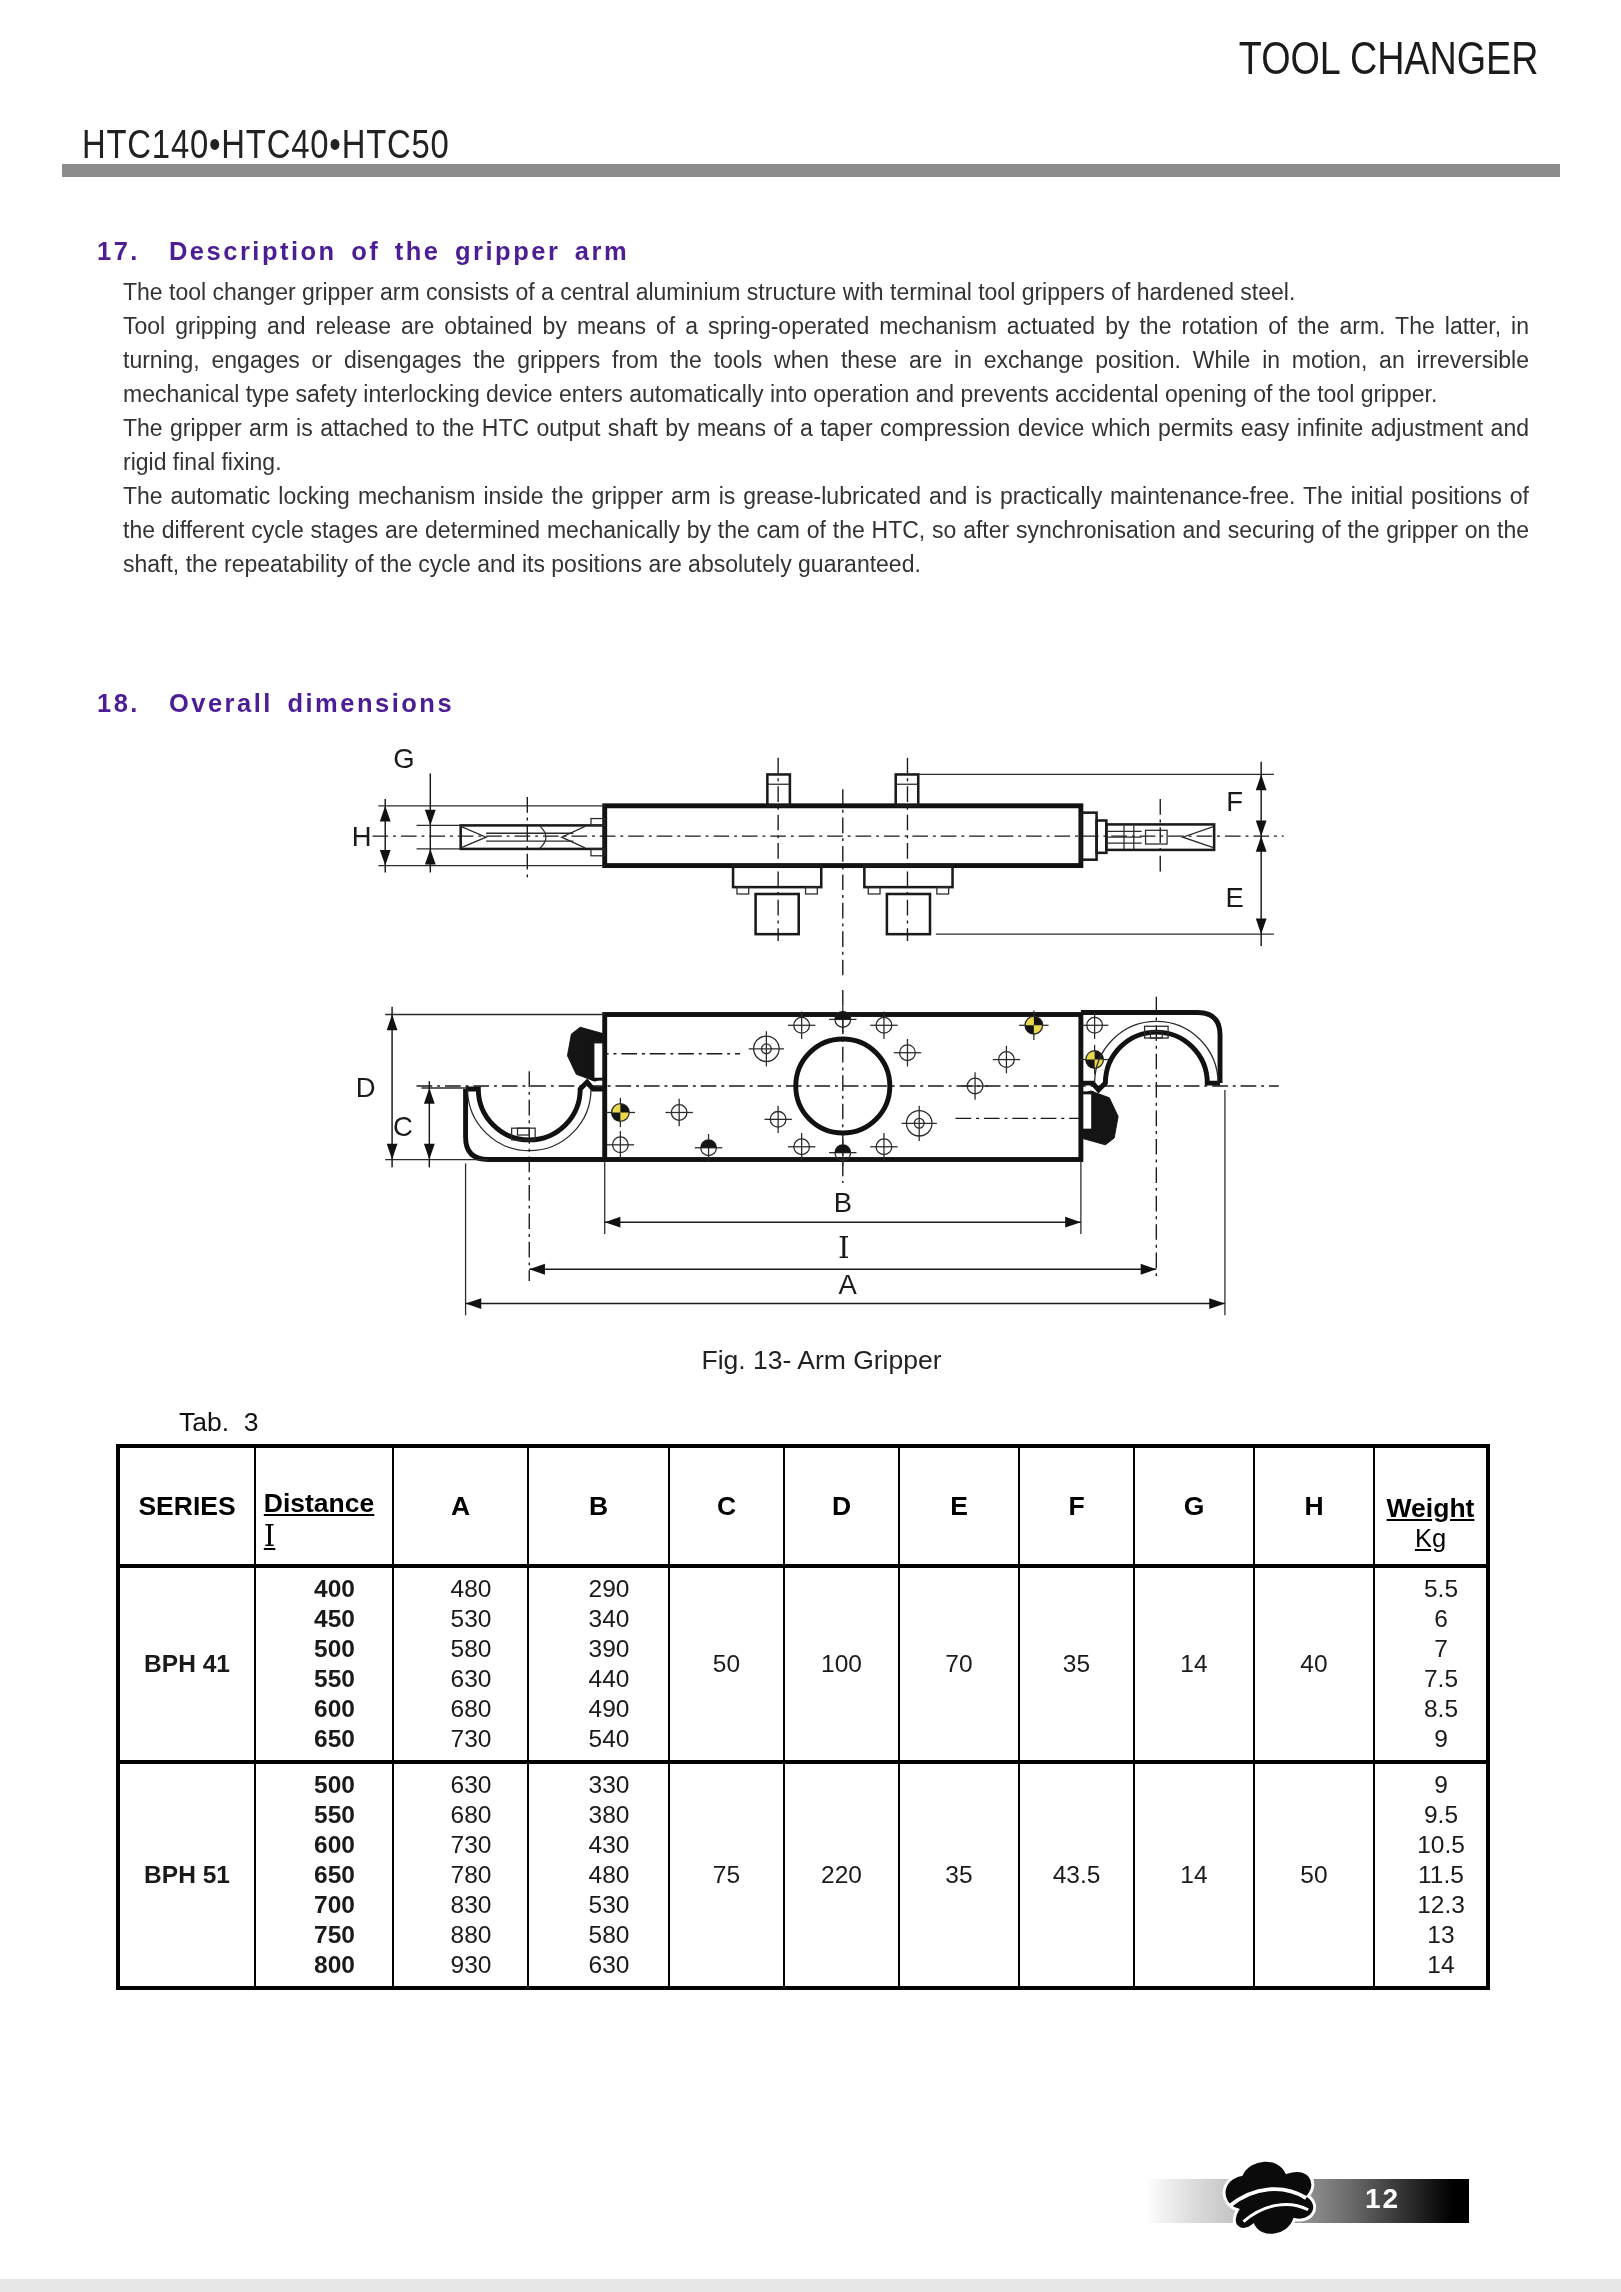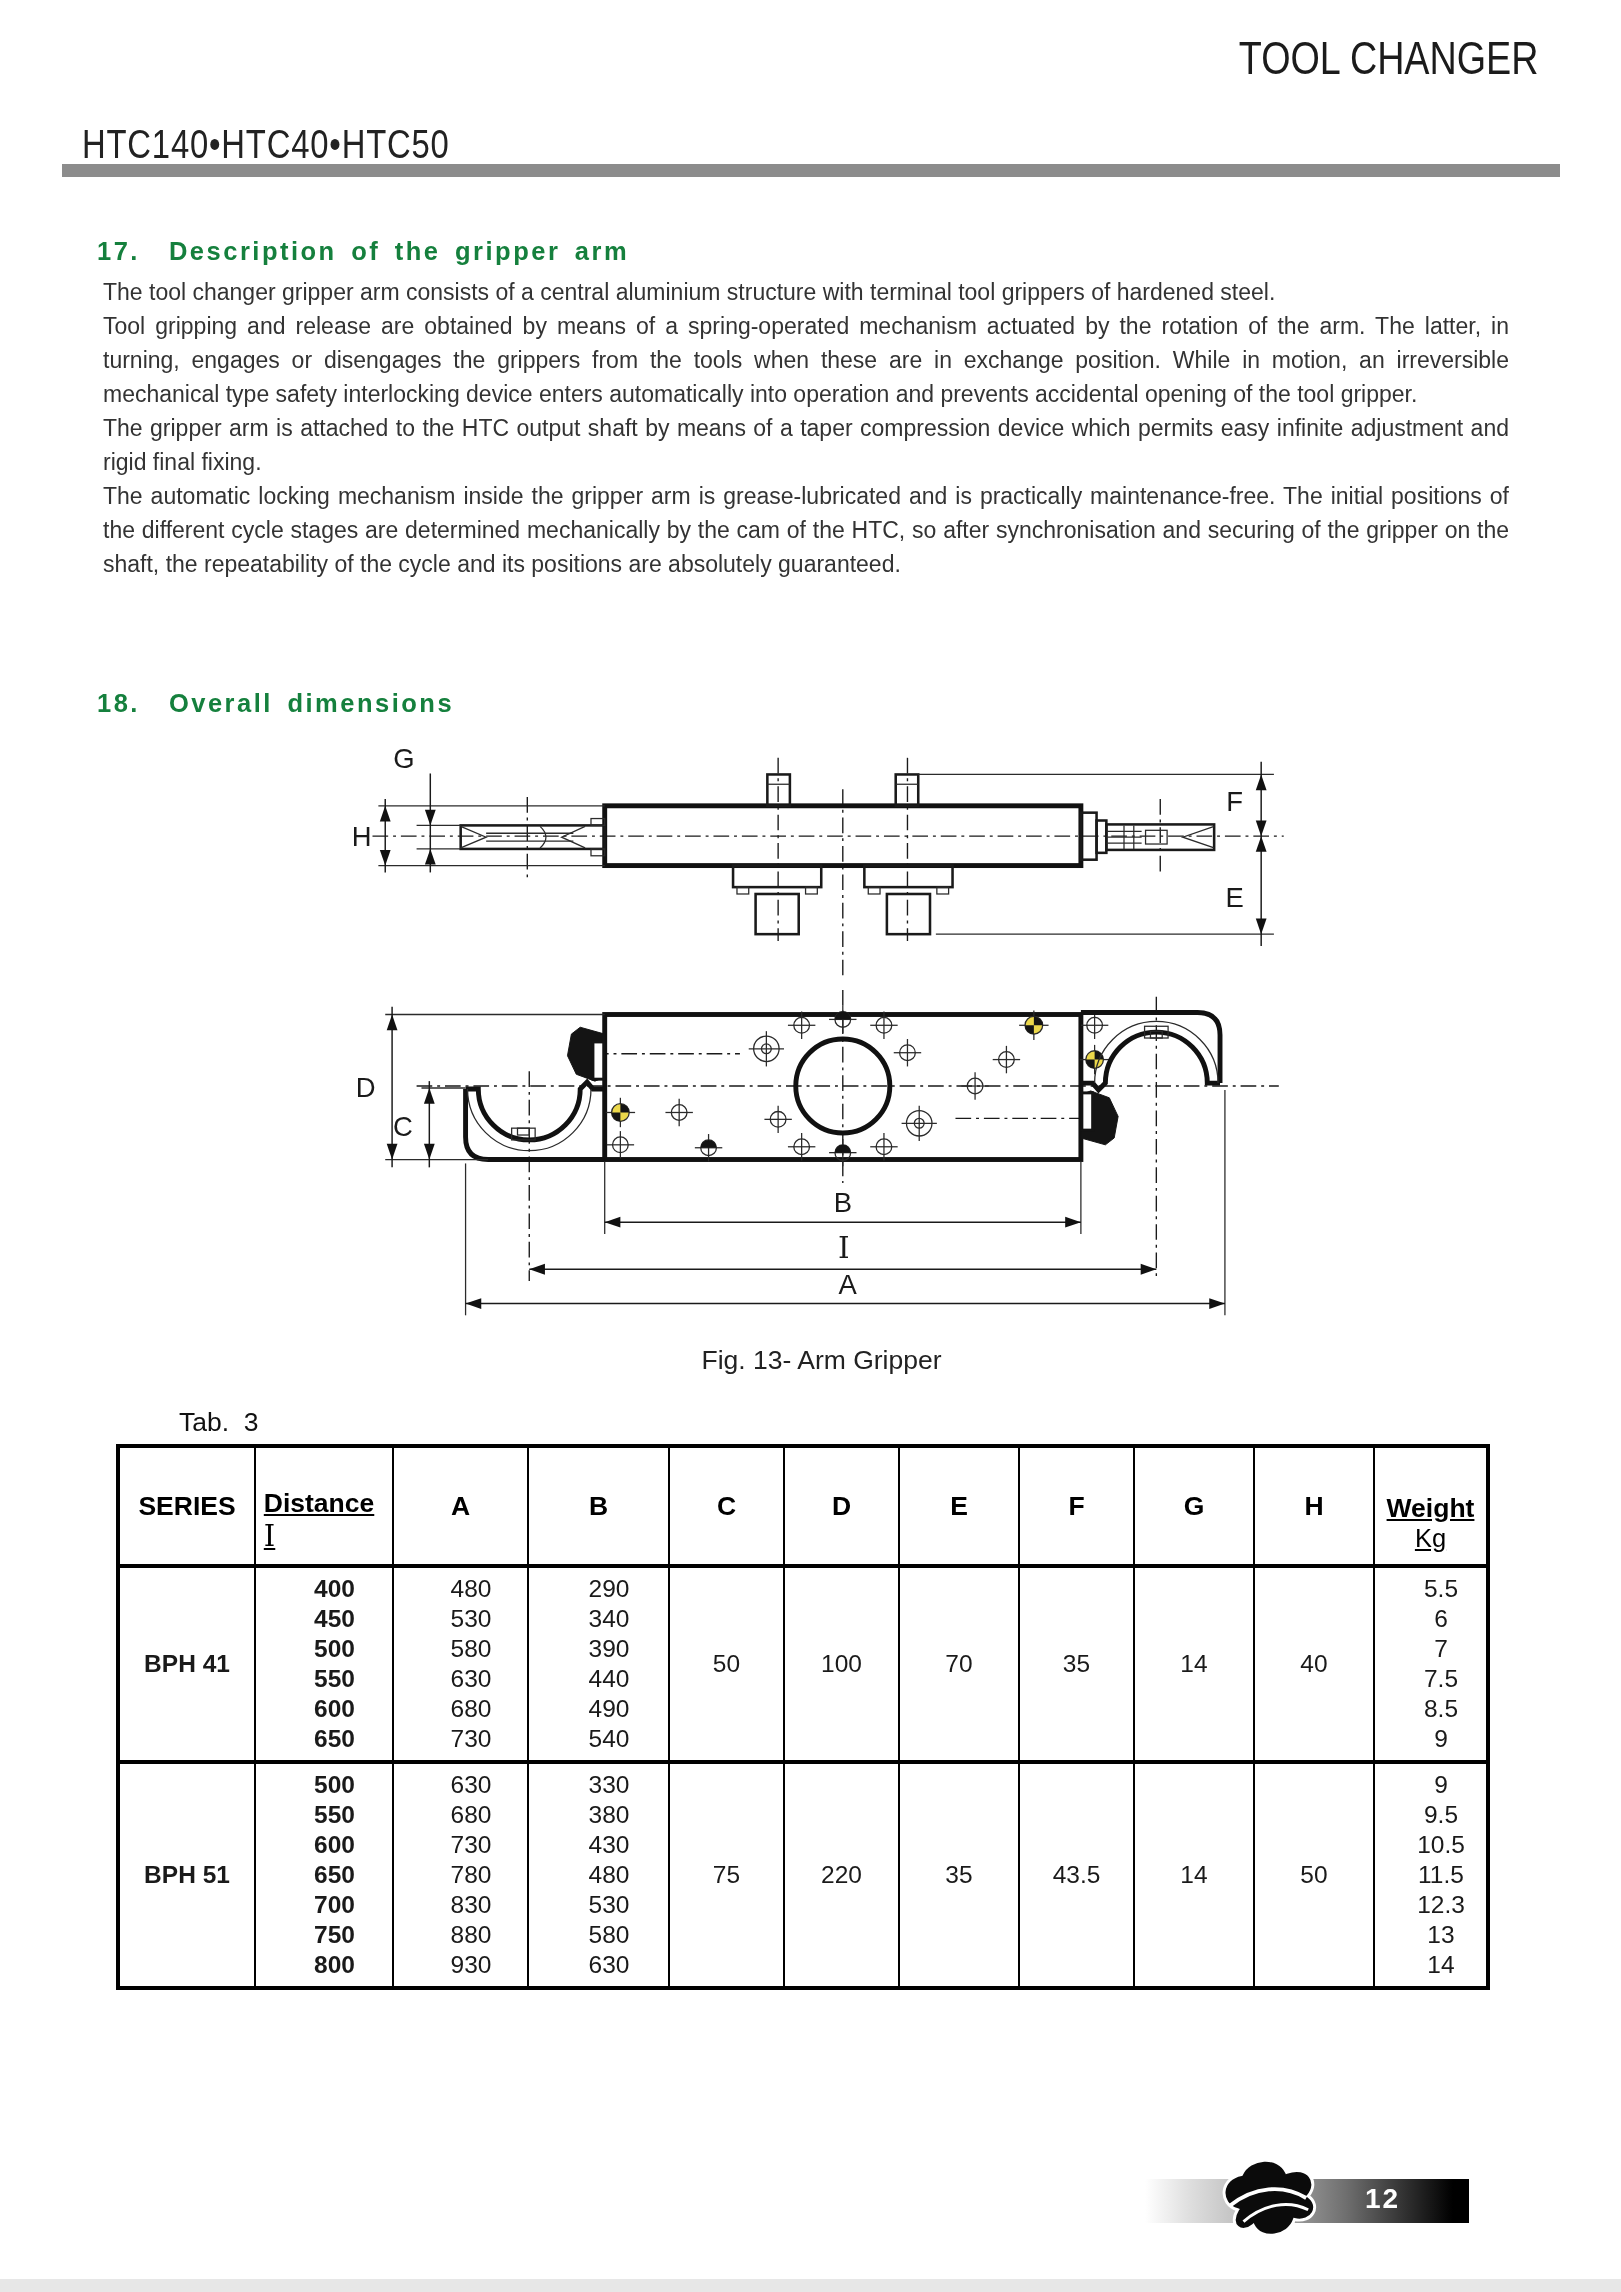--- a/index.html
+++ b/index.html
@@ -5,25 +5,25 @@
   html,body{margin:0;padding:0;background:#e7e7e7;}
   .page{position:relative;width:1621px;height:2279px;background:#ffffff;overflow:hidden;
         font-family:"Liberation Sans",sans-serif;color:#2e2e2e;margin:0 auto;}
   
   .doc-title{position:absolute;top:33px;right:82px;font-size:46px;line-height:1.1;color:#1b1b1b;
              letter-spacing:0px;transform:scaleX(0.82);transform-origin:right center;white-space:nowrap;}
   .models{position:absolute;top:122px;left:82px;font-size:40px;color:#222;letter-spacing:1px;
           transform:scaleX(0.82);transform-origin:left center;white-space:nowrap;}
   .gray-rule{position:absolute;top:164px;left:62px;width:1498px;height:12.7px;background:#8c8c8c;}
   
-  .sec-heading{position:absolute;left:97px;font-weight:bold;font-size:25.5px;color:#15803d;
+  .sec-heading{position:absolute;left:97px;font-weight:bold;font-size:25.5px;color:#4c1d95;
                letter-spacing:2.5px;word-spacing:4.9px;white-space:pre;}
   #h17{top:237px;}
   #h18{top:689px;}
-  .body-text{position:absolute;left:103px;top:275px;width:1406px;font-size:23px;line-height:34px;color:#333;}
+  .body-text{position:absolute;left:123px;top:275px;width:1406px;font-size:23px;line-height:34px;color:#333;}
   .body-text .para{margin:0;text-align:justify;}
   
   .figure-wrap{position:absolute;left:348px;top:740px;width:970px;height:598px;}
   .fig-caption{position:absolute;left:0;top:1345px;width:1621px;text-align:center;font-size:26.5px;color:#222;padding-left:11px;}
   
   .tab-label{position:absolute;left:179px;top:1407px;font-size:26.5px;color:#111;white-space:pre;}
   table.dims{position:absolute;left:116px;top:1444px;width:1368px;border-collapse:collapse;
              table-layout:fixed;background:#fff;}
   table.dims,table.dims th,table.dims td{border:2.9px solid #000;}
   table.dims{border-width:4.9px;}

